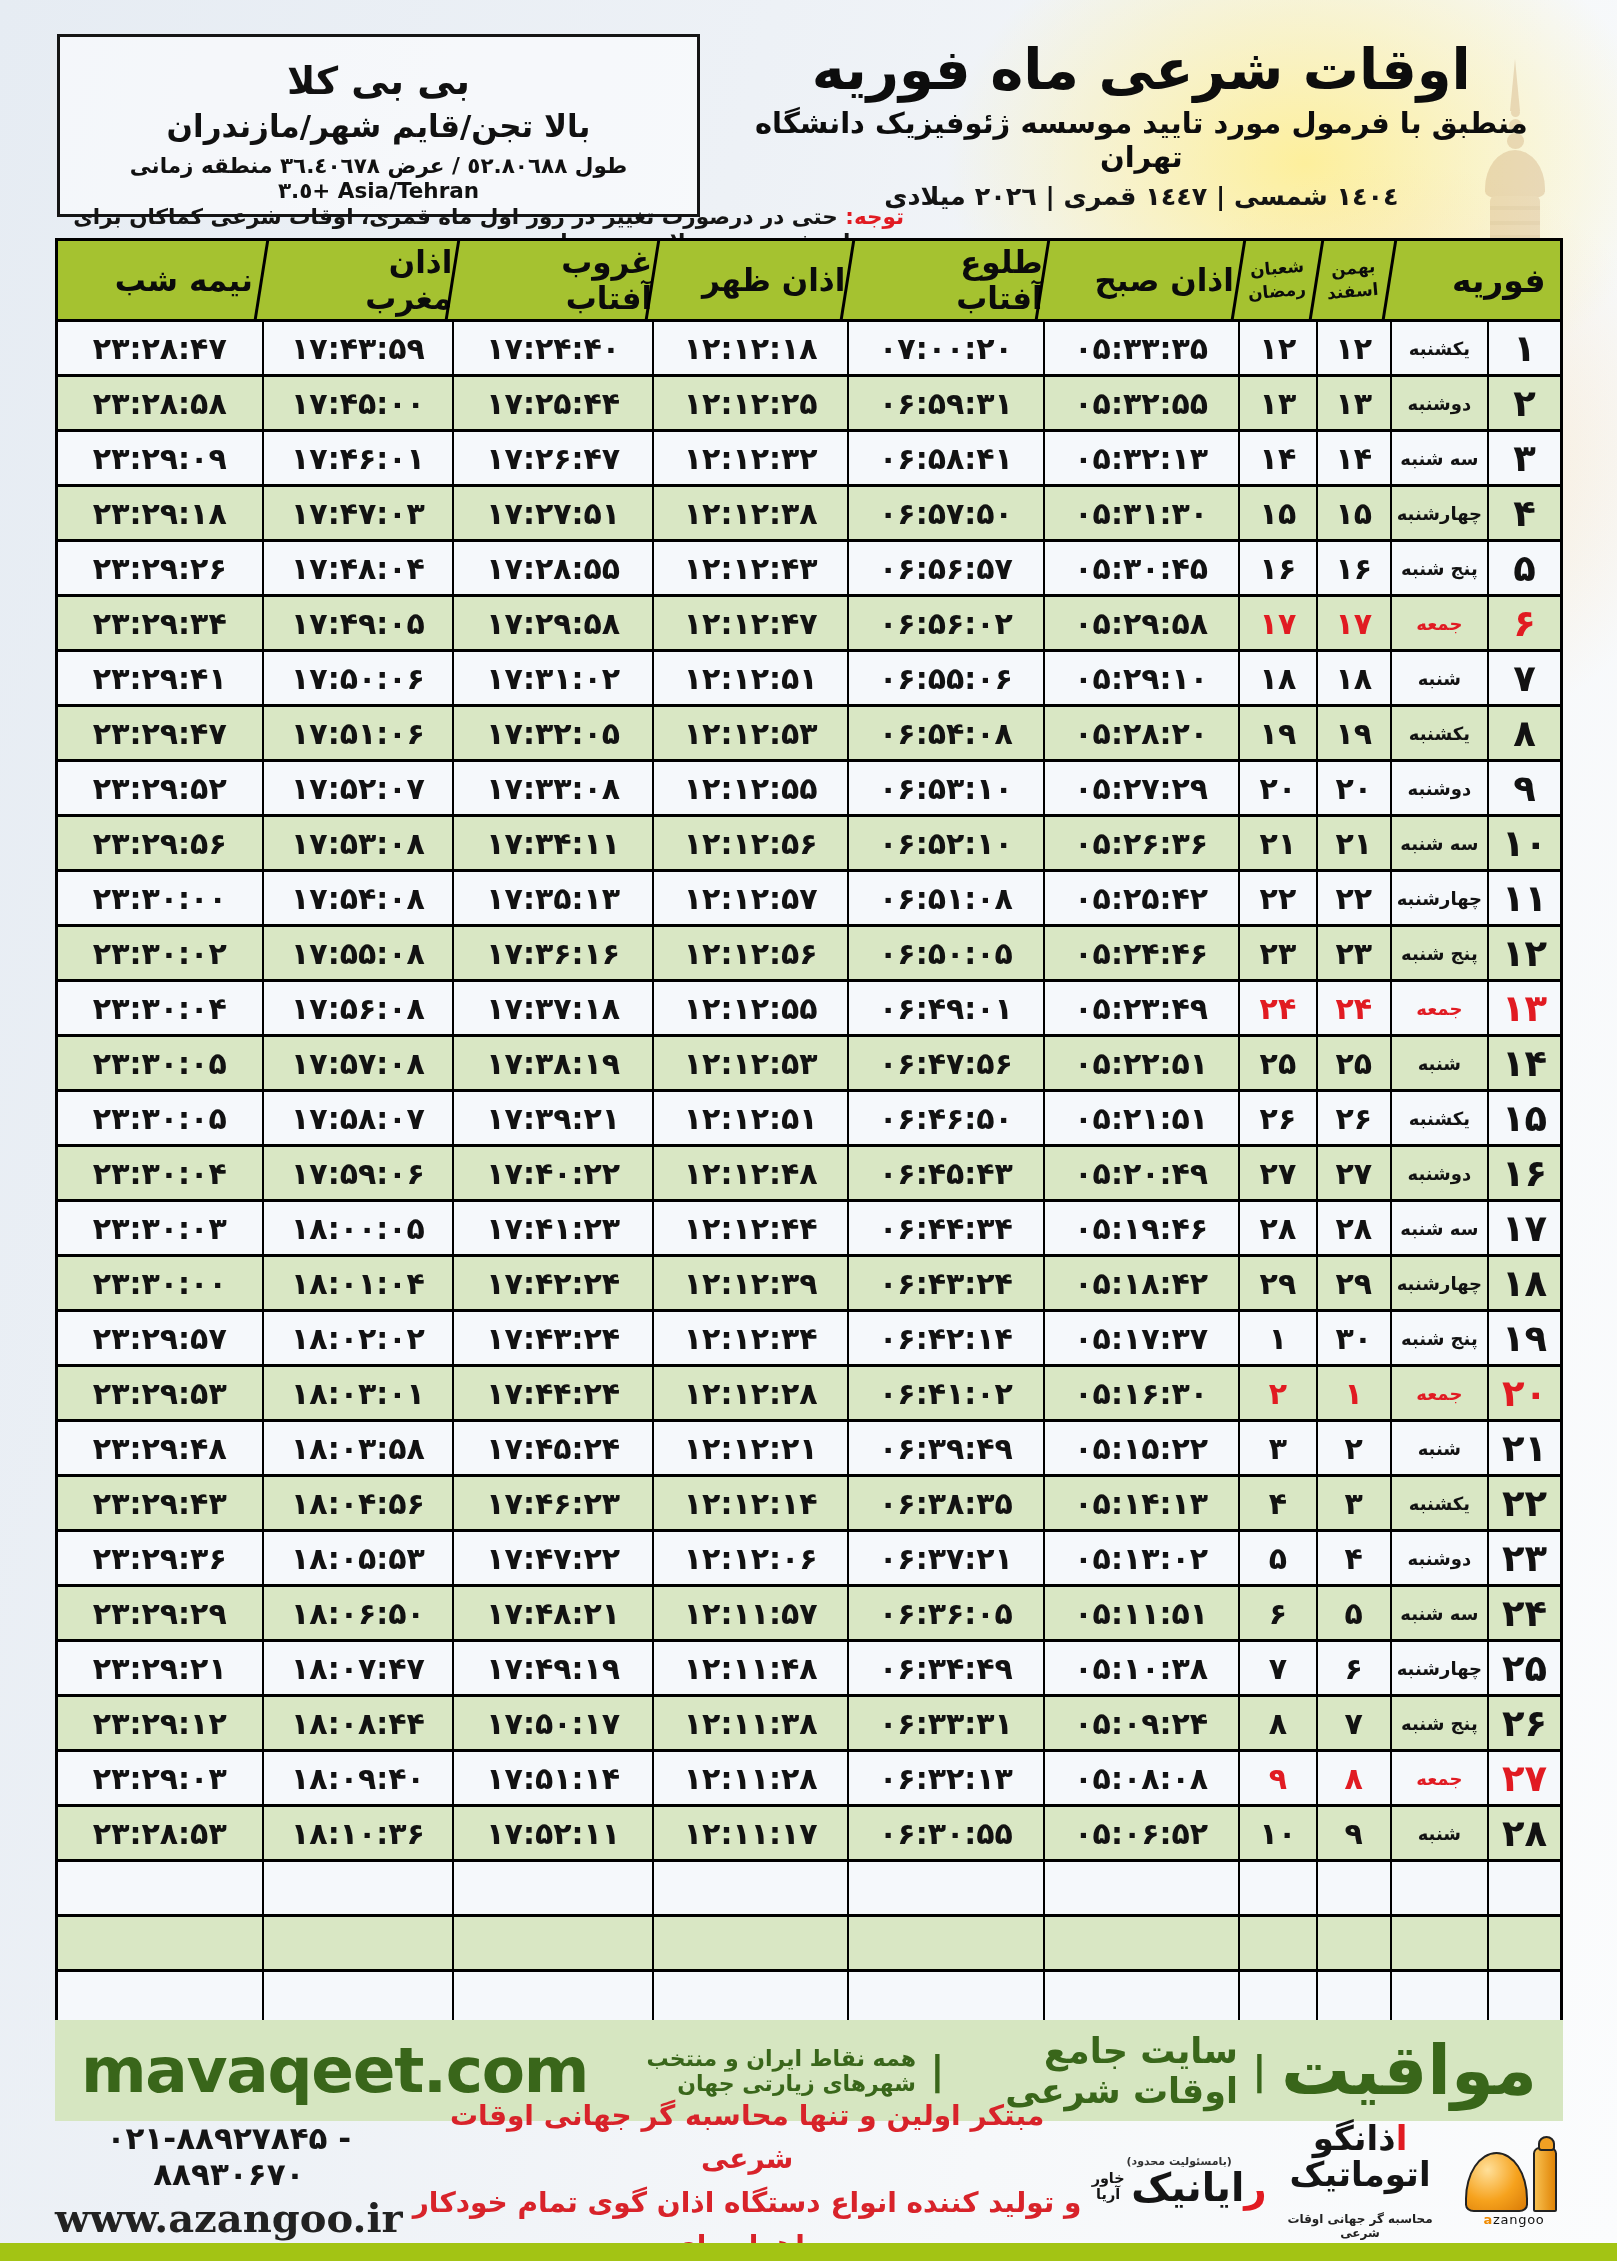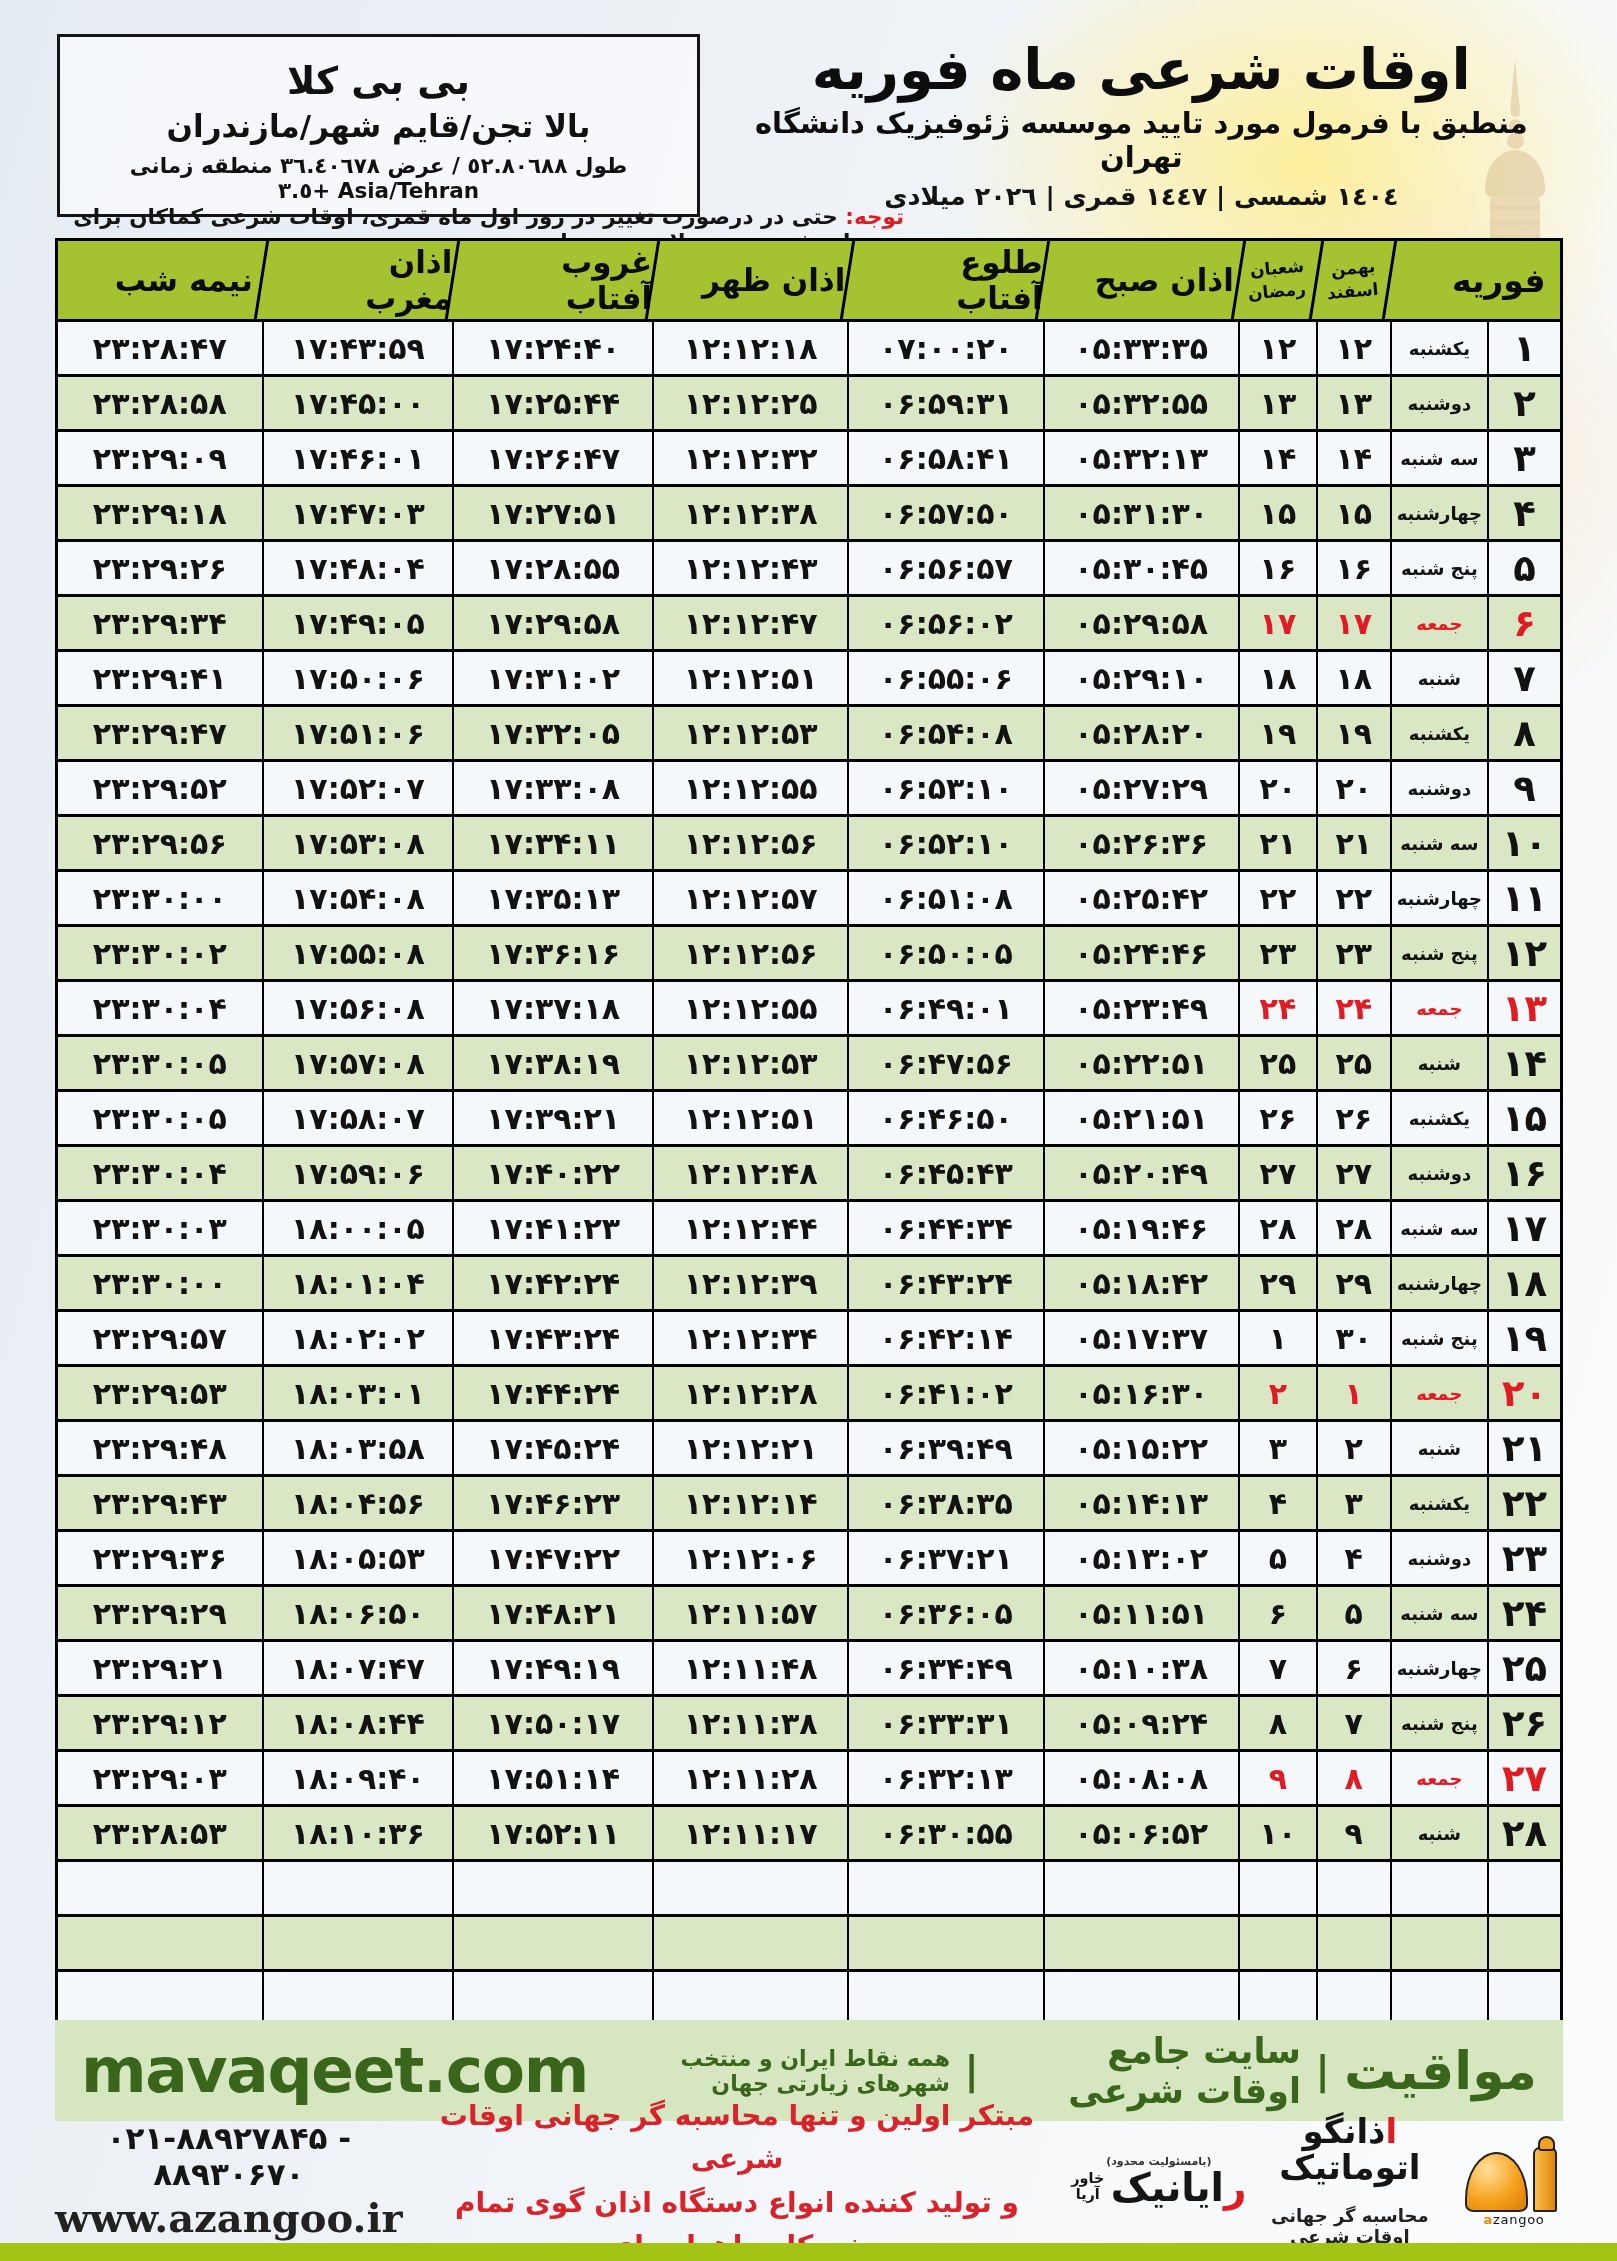--- a/index.html
+++ b/index.html
@@ -62,21 +62,21 @@
   .c-hijri{width:5.2%;font-size:30px;font-weight:bold;}
   .c-time{width:13%;font-size:30px;font-weight:bold;direction:ltr;letter-spacing:1.3px;}
   .c-sunset{width:13.3%;}
   .c-maghrib{width:12.7%;}
   .c-midnight{flex:1;}
   .friday .c-day,.friday .c-weekday,.friday .c-jalali,.friday .c-hijri{color:var(--accent-red,#e11b22);}
   
   .band{position:absolute;top:2020px;left:55px;right:55px;height:101px;background:var(--band-bg,#d6e6c1);
         display:flex;direction:rtl;align-items:center;justify-content:space-between;padding:0 26px;box-sizing:border-box;color:var(--band-text,#39661a);}
   .band-right{display:flex;direction:rtl;align-items:center;gap:14.4px;}
-  .site-fa{font-size:52px;font-weight:bold;line-height:1;}
+  .site-fa{font-size:69px;font-weight:bold;line-height:1;}
   .band-sep{font-size:39px;font-weight:bold;}
   .site-desc{font-size:35px;font-weight:bold;}
   .site-scope{font-size:22px;font-weight:bold;}
   .site-domain{font-size:63px;font-weight:bold;direction:ltr;letter-spacing:-1.3px;}
   
   .footer{position:absolute;top:2122px;left:55px;right:55px;height:117px;display:flex;direction:rtl;
           align-items:center;justify-content:space-between;}
   .az-block{display:flex;direction:rtl;align-items:center;gap:11.7px;}
   .az-iconwrap{display:flex;flex-direction:column;align-items:center;}
   .az-icon{position:relative;width:98px;height:77px;display:block;}
@@ -84,21 +84,21 @@
            background:radial-gradient(ellipse at 35% 28%,#ffe09a,#f6a21d 55%,#d97b06);
            border-radius:50% 50% 14% 14%/78% 78% 12% 12%;}
   .az-minaret{position:absolute;right:6.5px;bottom:0;width:23.5px;height:65px;border:2.6px solid #222;box-sizing:border-box;
               background:linear-gradient(90deg,#f8c050,#e08406);border-radius:6.5px 6.5px 2px 2px;}
   .az-minaret::before{content:"";position:absolute;left:2.6px;top:-13px;width:13px;height:11.7px;background:#f2a023;border:2px solid #222;border-radius:50% 50% 20% 20%;}
   .az-brand{font-size:13px;font-weight:normal;color:#111;direction:ltr;letter-spacing:0.7px;}
   .az-brand .a{color:#ef8a00;}
   .az-text{text-align:center;direction:rtl;}
   .az-fa{font-size:34px;font-weight:bold;color:#151515;line-height:1.05;}
   .az-init{color:#e11b22;}
-  .az-sub{font-size:18px;font-weight:bold;color:#222;margin-top:19px;}
+  .az-sub{font-size:12px;font-weight:bold;color:#222;margin-top:19px;}
   .rayanik{text-align:center;direction:rtl;}
   .ray-note{font-size:11px;font-weight:bold;color:#333;}
   .ray-row{display:flex;direction:rtl;align-items:center;gap:6.5px;justify-content:center;}
   .ray-name{font-size:39px;font-weight:bold;color:#151515;line-height:1;}
   .ray-init{color:#e11b22;}
   .ray-side{font-size:14.4px;font-weight:bold;color:#151515;line-height:1.1;text-align:center;}
   .taglines{text-align:center;direction:rtl;color:var(--footer-red,#d8232a);font-weight:bold;font-size:28px;line-height:1.55;}
   .contact{text-align:center;direction:rtl;}
   .phone{font-size:31px;font-weight:bold;color:#151515;direction:ltr;}
   .website{font-size:40px;font-weight:bold;color:#222;font-family:"DejaVu Serif",serif;direction:ltr;margin-top:1.3px;}

